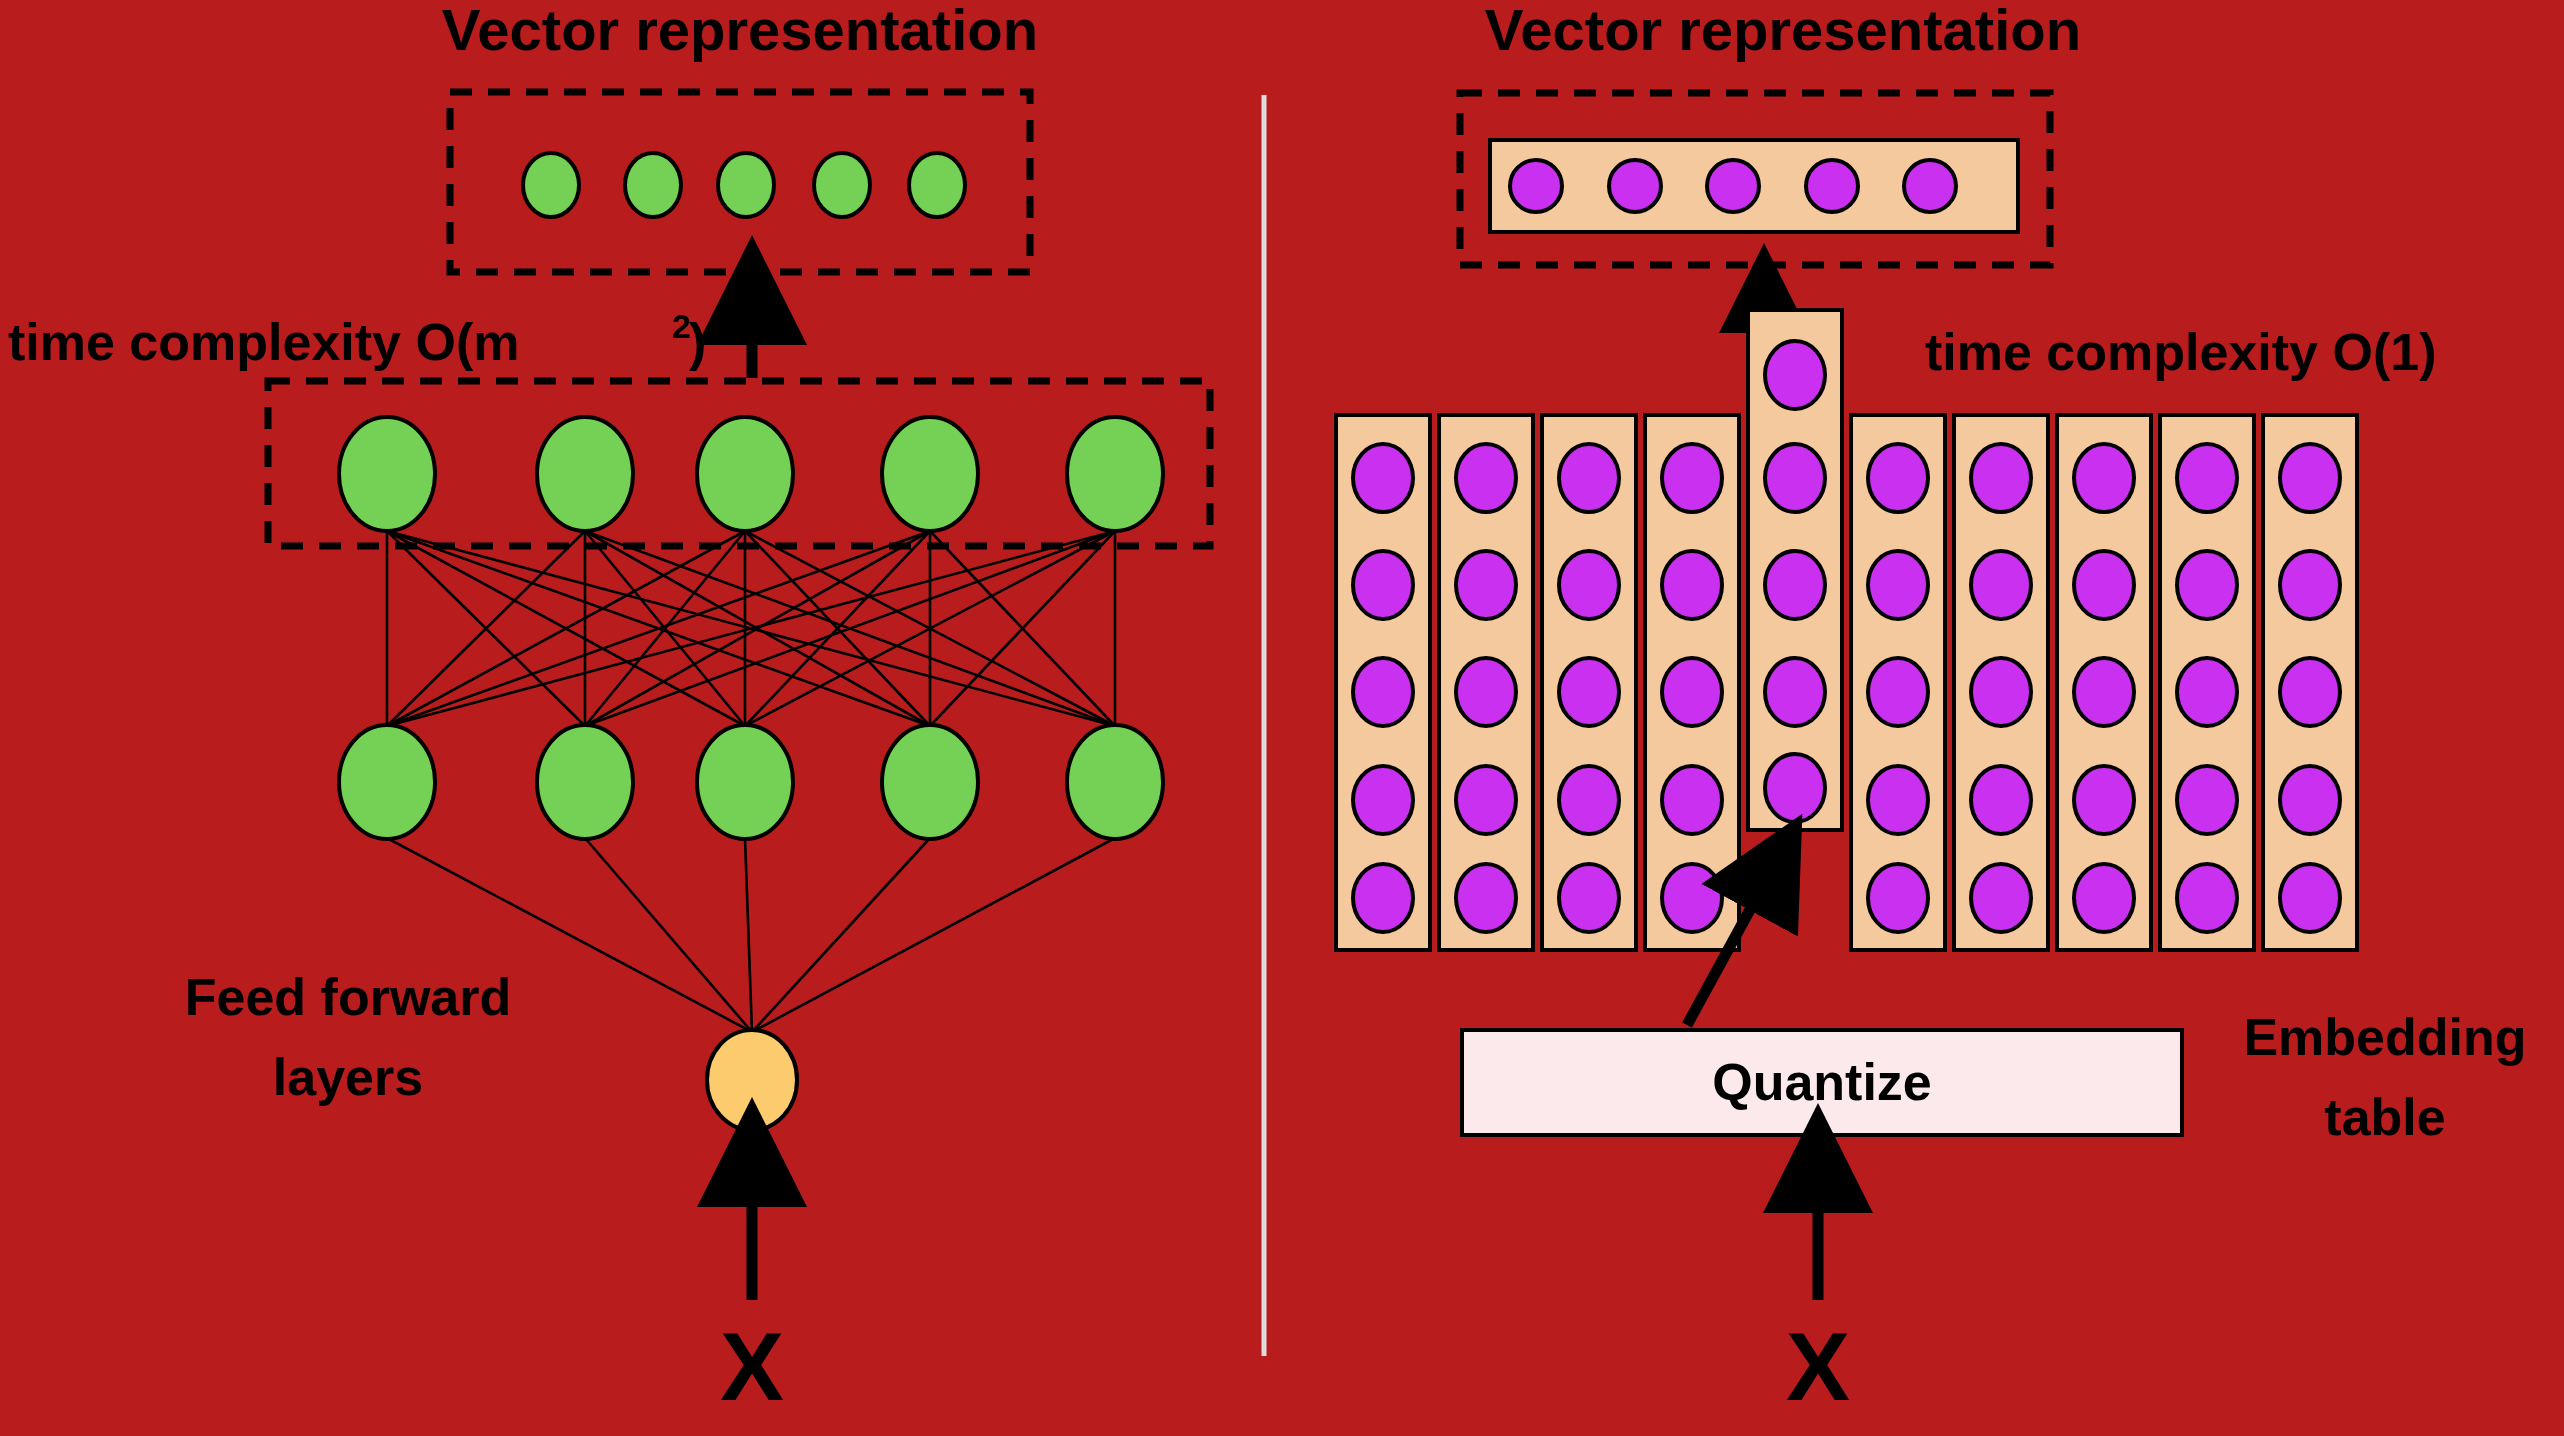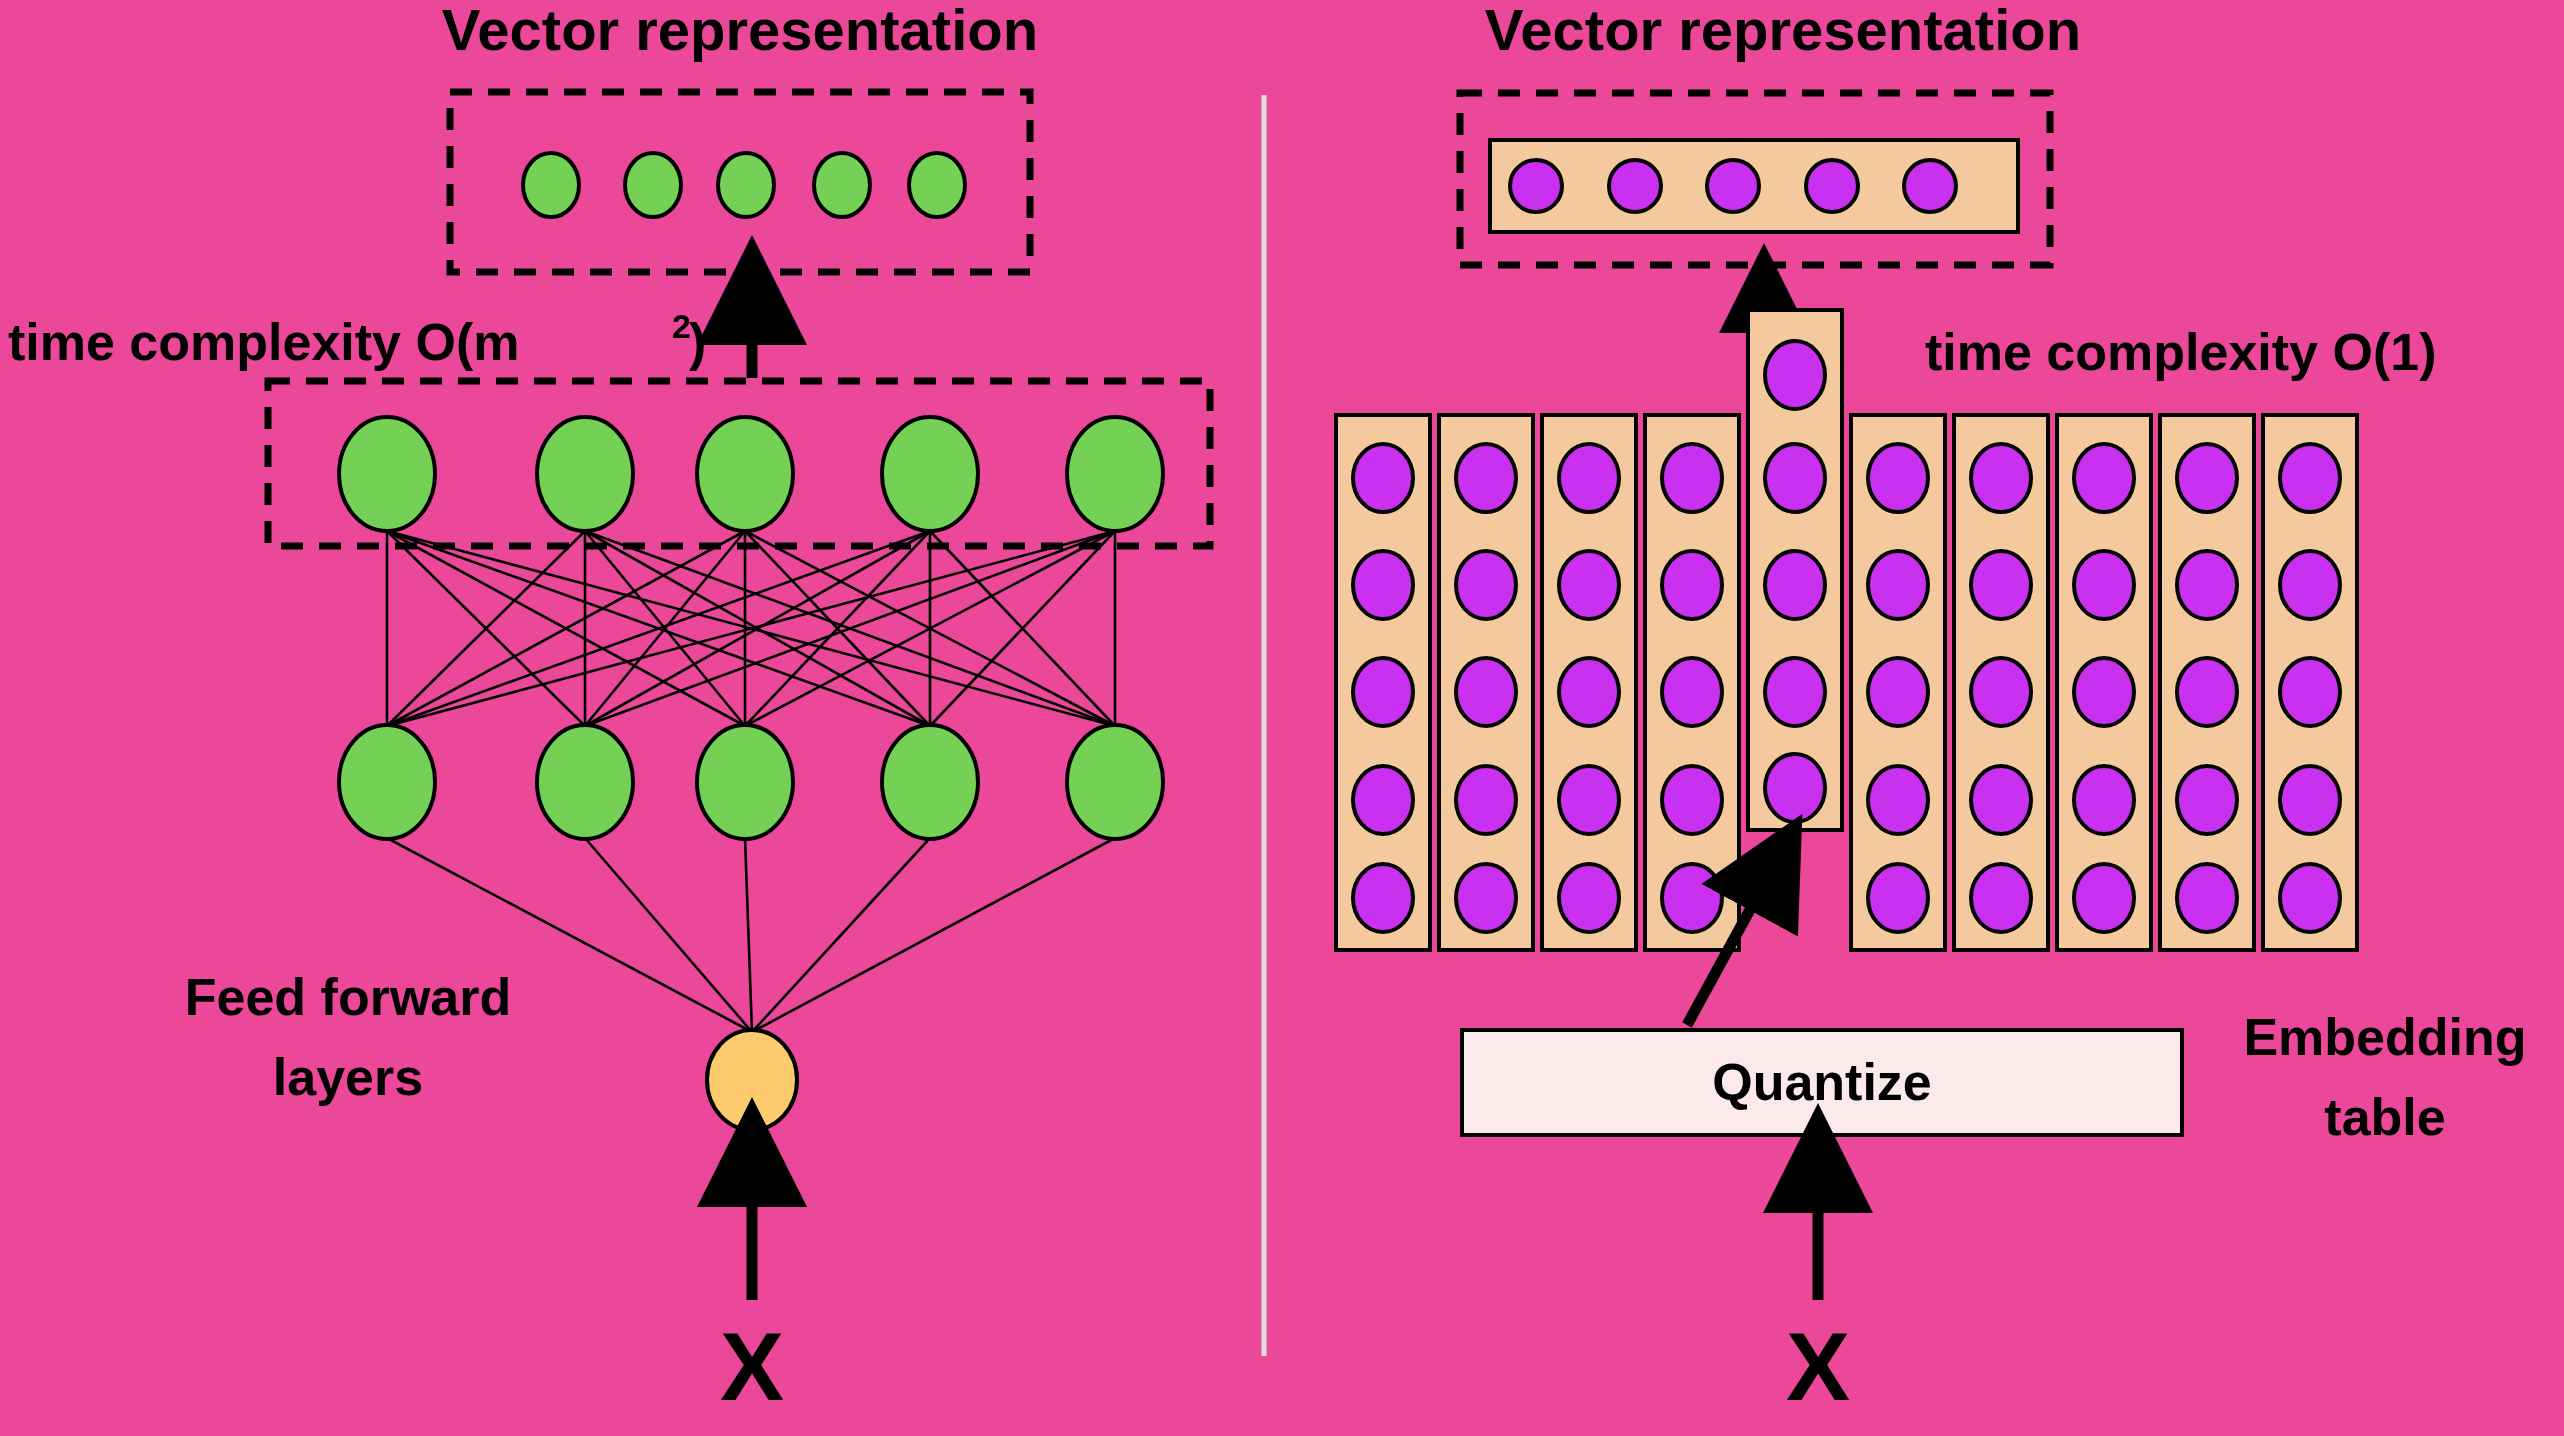--- a/index.html
+++ b/index.html
@@ -10,21 +10,21 @@
   body {
     width: 2564px;
     height: 1436px;
     overflow: hidden;
     font-family: "Liberation Sans", sans-serif;
   }
   #stage {
     position: relative;
     width: 2564px;
     height: 1436px;
-    background: #ec4899;
+    background: #b91c1c;
   }
   #diagram {
     position: absolute;
     left: 0;
     top: 0;
     width: 2564px;
     height: 1436px;
     display: block;
   }
   .label-text {

